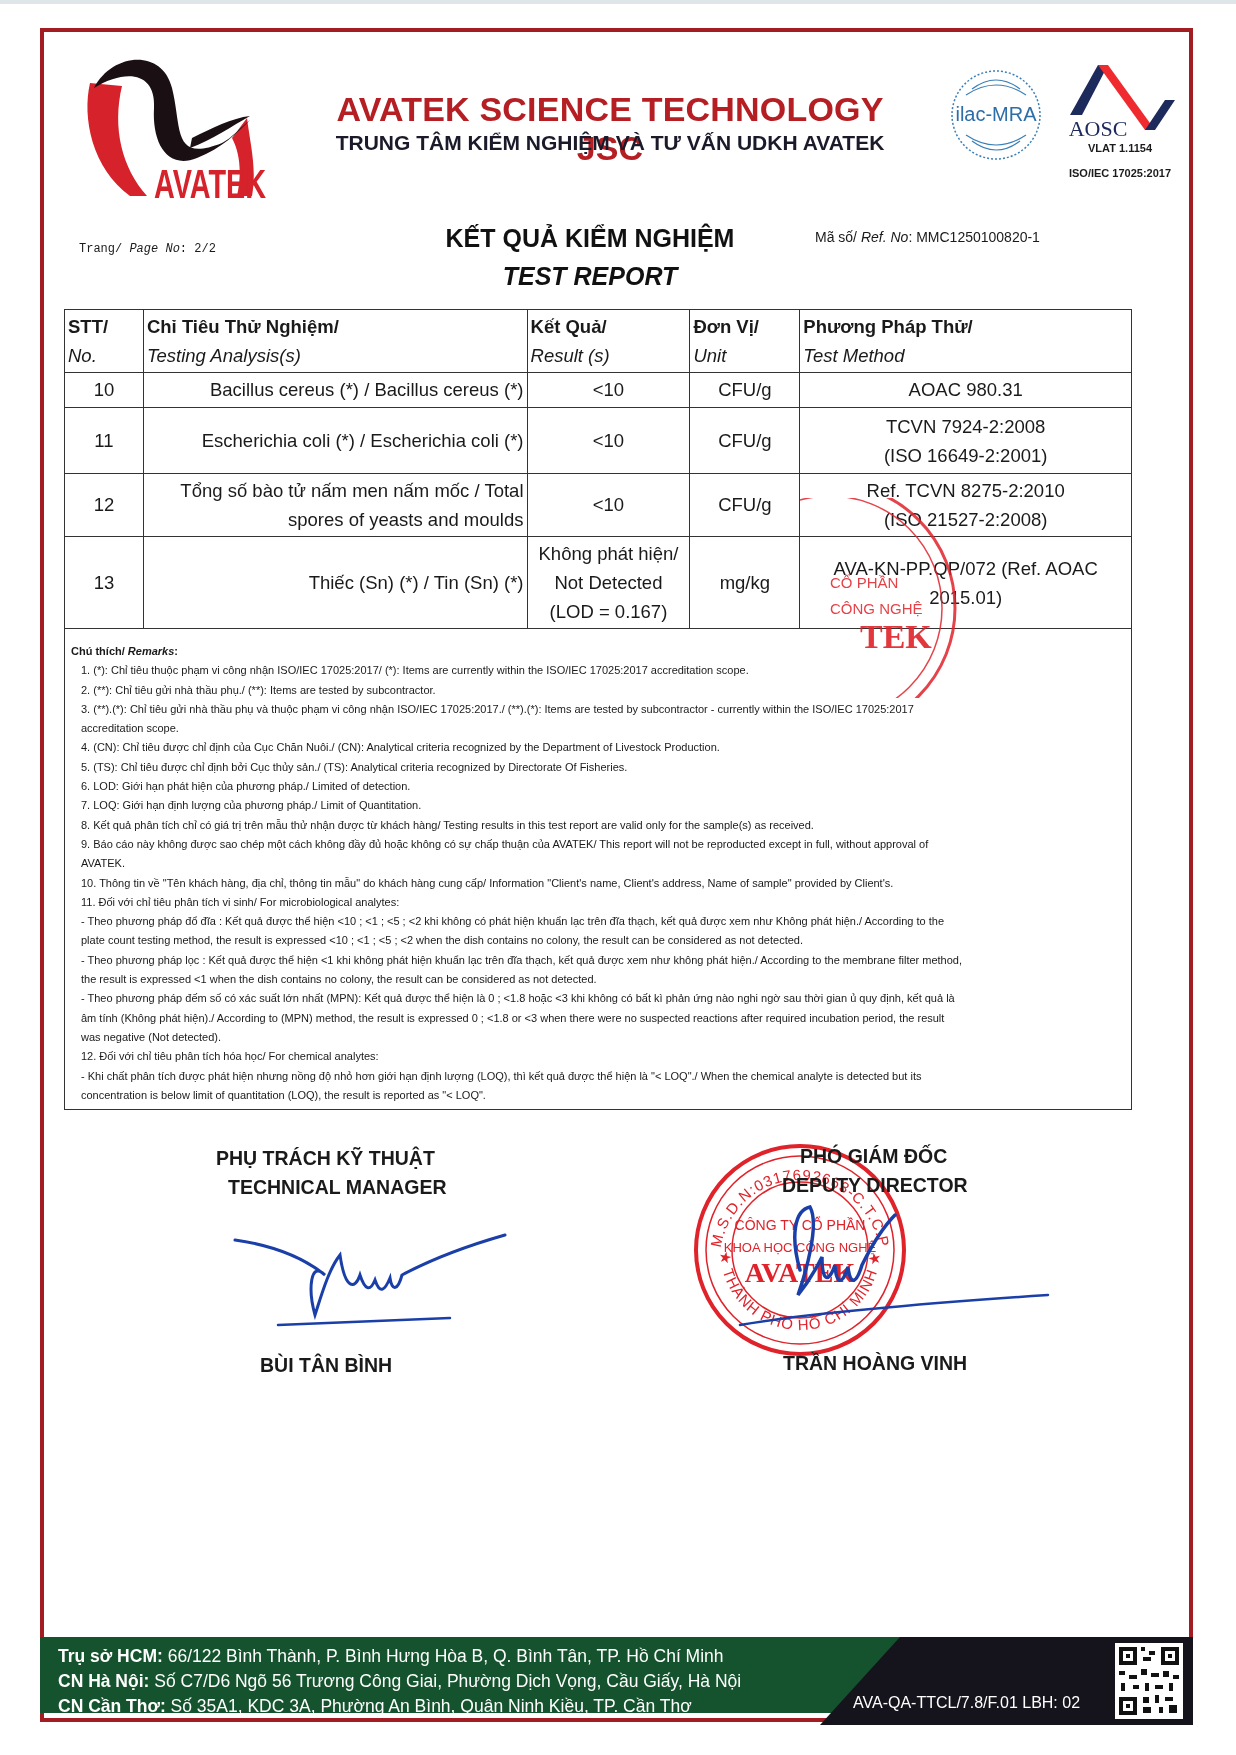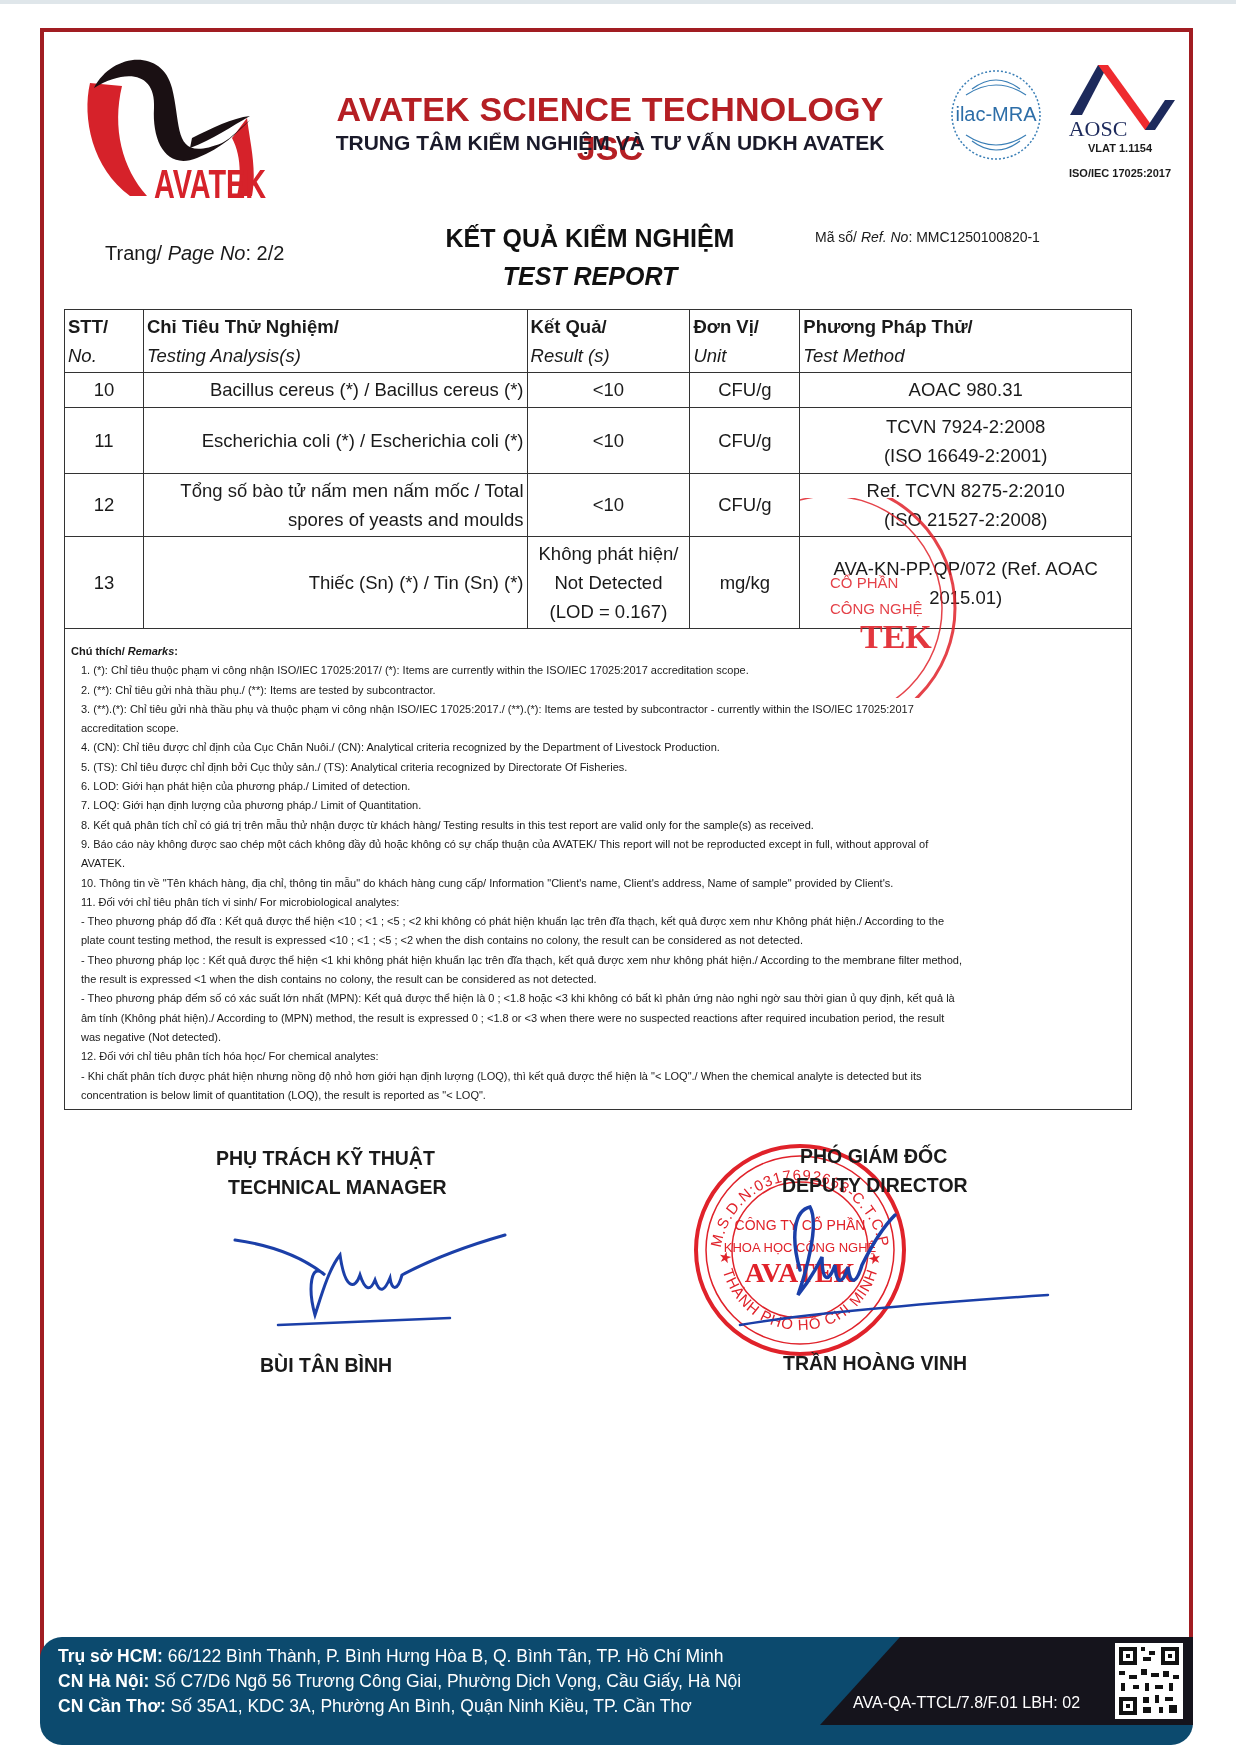--- a/index.html
+++ b/index.html
@@ -12,21 +12,21 @@
   .company-name { position:absolute; left:310px; top:90px; width:600px; text-align:center;
                   font-size:34px; font-weight:bold; color:#b51f24; letter-spacing:0.2px; }
   .company-sub { position:absolute; left:310px; top:131px; width:600px; text-align:center;
                  font-size:21px; font-weight:bold; color:#1a1a2a; }
   .ilac { position:absolute; left:948px; top:63px; width:96px; height:104px; }
   .aosc { position:absolute; left:1060px; top:60px; width:120px; height:100px; }
   .aosc-vlat { position:absolute; left:1050px; top:142px; width:140px; text-align:center;
                font-size:11px; font-weight:bold; color:#1b1b1b; }
   .aosc-iso { position:absolute; left:1050px; top:167px; width:140px; text-align:center;
               font-size:11px; font-weight:bold; color:#1b1b1b; }
-  .page-no { position:absolute; left:105px; top:242px; font-size:20px; }
+  .page-no { position:absolute; left:79px; top:242px; font-size:12px;font-family:Liberation Mono, monospace; }
   .page-no i { font-style:italic; }
   .title-vn { position:absolute; left:400px; top:224px; width:380px; text-align:center;
               font-size:25px; font-weight:bold; color:#111; }
   .title-en { position:absolute; left:400px; top:262px; width:380px; text-align:center;
               font-size:25px; font-weight:bold; font-style:italic; color:#111; }
   .ref-no { position:absolute; left:815px; top:229px; font-size:14px; }
   .ref-no i { font-style:italic; }
 
   table.results { position:absolute; left:64px; top:309px; width:1068px; border-collapse:collapse;
                   font-size:18.5px; }
@@ -50,21 +50,21 @@
   .sig-left-title1 { position:absolute; left:216px; top:1147px; font-size:19.5px; font-weight:bold; }
   .sig-left-title2 { position:absolute; left:228px; top:1176px; font-size:19.5px; font-weight:bold; }
   .sig-left { position:absolute; left:230px; top:1230px; width:280px; height:100px; }
   .sig-left-name { position:absolute; left:260px; top:1354px; font-size:19.5px; font-weight:bold; }
   .sig-right-title1 { position:absolute; left:800px; top:1145px; font-size:19.5px; font-weight:bold; }
   .sig-right-title2 { position:absolute; left:782px; top:1174px; font-size:19.5px; font-weight:bold; }
   .stamp-right { position:absolute; left:690px; top:1140px; width:220px; height:220px; }
   .sig-right { position:absolute; left:730px; top:1195px; width:320px; height:140px; }
   .sig-right-name { position:absolute; left:783px; top:1352px; font-size:19.5px; font-weight:bold; }
 
-  .footer { position:absolute; left:40px; top:1637px; width:1153px; height:108px; background:#0c4a6e;border-radius:22px; }
+  .footer { position:absolute; left:40px; top:1637px; width:1153px; height:76px; background:#14532d; }
   .footer-dark { position:absolute; left:0; top:0; width:1153px; height:88px; }
   .footer-lines { position:absolute; left:18px; top:7px; color:#fff; font-size:17.5px; line-height:25px; }
   .footer-lines b { font-weight:bold; }
   .footer-code { position:absolute; left:813px; top:57px; color:#fff; font-size:16px; }
   .qr { position:absolute; left:1075px; top:6px; width:68px; height:76px; background:#fff; }
 </style>
 </head>
 <body>
 
 <div class="topstrip"></div>

